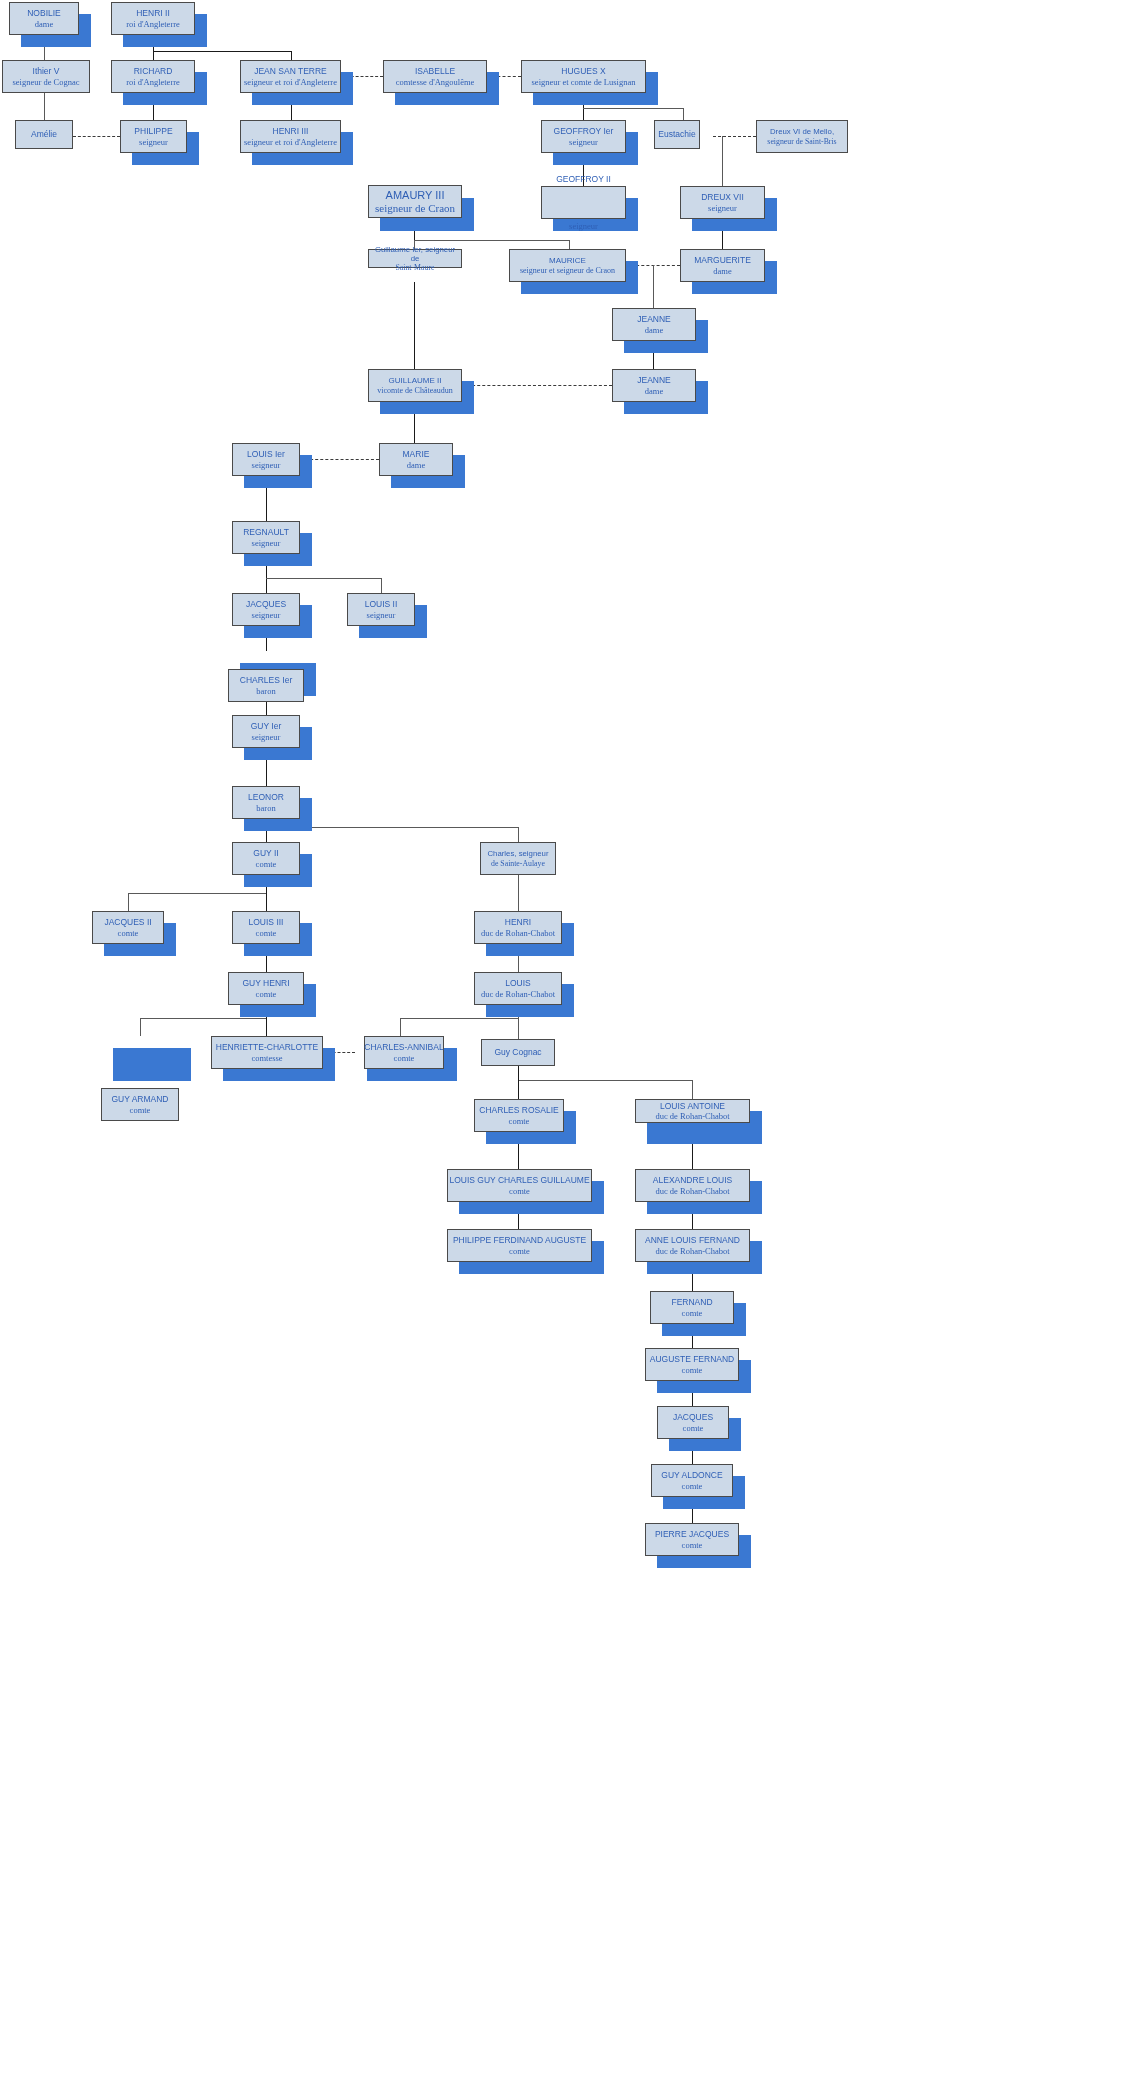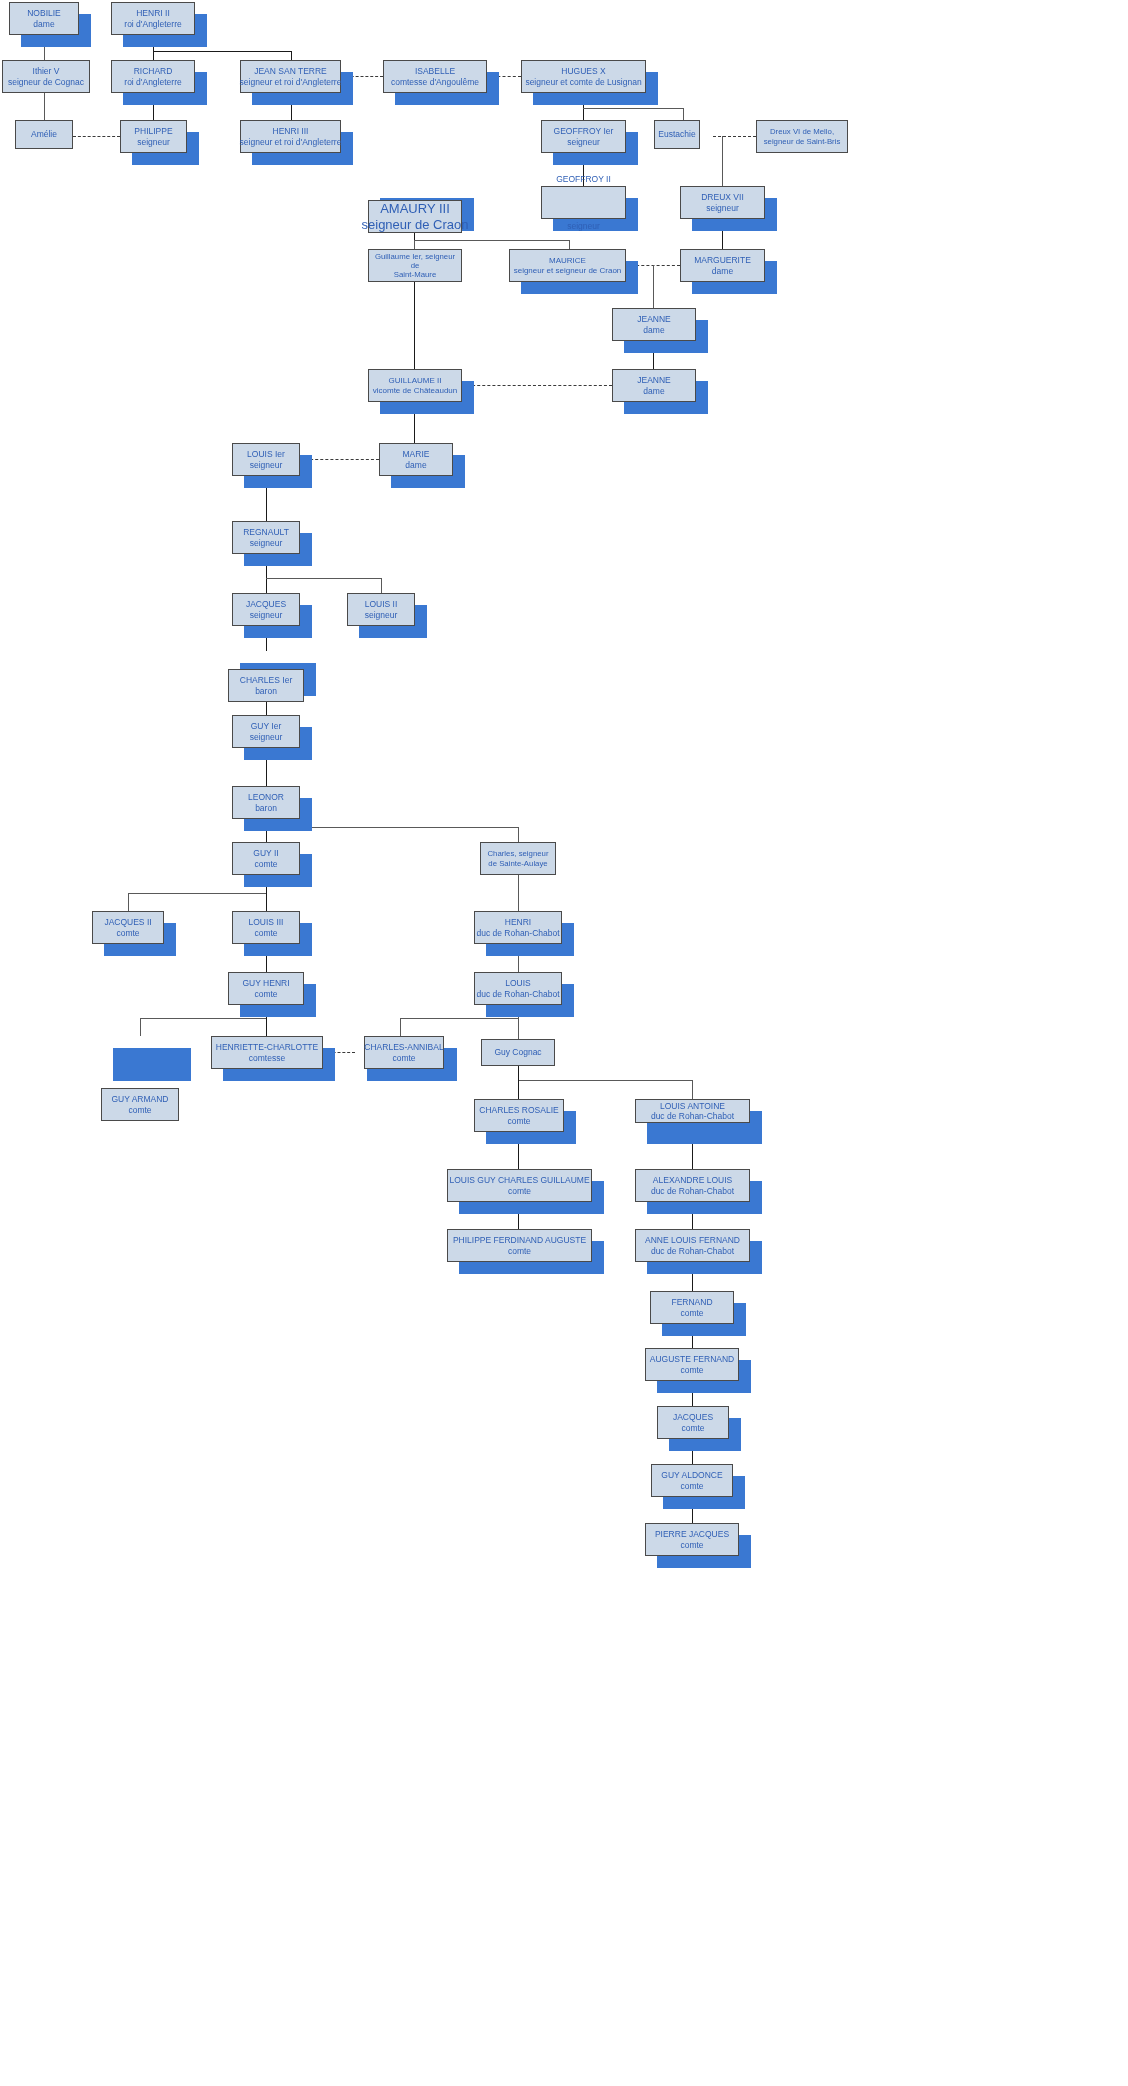--- a/index.html
+++ b/index.html
@@ -49,20 +49,21 @@
     z-index: 3;
     padding: 1px 2px;
   }
   .node .nm {
     display: block;
     white-space: nowrap;
   }
   .node .ttl {
     display: block;
     white-space: nowrap;
+    font-family: Liberation Serif, serif;
   }
   .node.wrap .nm, .node.wrap .ttl { white-space: normal; }
 
   
   .shadow {
     position: absolute;
     background: #3a78d2;
     z-index: 2;
   }
   .node.plain { border-color: #4a4a4a; }
@@ -195,35 +196,35 @@
         <span class="ttl">seigneur</span>
       </div>
       <div class="node plain" style="left: 654px; top: 120px; width: 46px; height: 29px; font-size: 8.5px;">
         <span class="nm">Eustachie</span>
       </div>
       <div class="node wrap plain" style="left: 756px; top: 120px; width: 92px; height: 33px; font-size: 7.8px;">
         <span class="nm">Dreux VI de Mello,</span>
         <span class="ttl">seigneur de Saint-Bris</span>
       </div>
       <div class="shadow" style="left: 380px; top: 198px; width: 94px; height: 33px;"></div>
-      <div class="node" style="left: 368px; top: 200px; width: 94px; height: 33px; font-size: 13px;">
+      <div class="node" style="left: 368px; top: 185px; width: 94px; height: 33px; font-size: 11px;">
         <span class="nm">AMAURY III</span>
         <span class="ttl">seigneur de Craon</span>
       </div>
       <div class="shadow" style="left: 553px; top: 198px; width: 85px; height: 33px;"></div>
       <div class="node" style="left: 541px; top: 186px; width: 85px; height: 33px; font-size: 8.5px; gap: 36px;">
         <span class="nm">GEOFFROY II</span>
         <span class="ttl">seigneur</span>
       </div>
       <div class="shadow" style="left: 692px; top: 198px; width: 85px; height: 33px;"></div>
       <div class="node" style="left: 680px; top: 186px; width: 85px; height: 33px; font-size: 8.5px;">
         <span class="nm">DREUX VII</span>
         <span class="ttl">seigneur</span>
       </div>
-      <div class="node wrap plain" style="left: 368px; top: 249px; width: 94px; height: 33px; font-size: 7.8px;">
+      <div class="node wrap plain" style="left: 368px; top: 249px; width: 94px; height: 19px; font-size: 7.8px;">
         <span class="nm">Guillaume Ier, seigneur de</span>
         <span class="ttl">Saint-Maure</span>
       </div>
       <div class="shadow" style="left: 521px; top: 261px; width: 117px; height: 33px;"></div>
       <div class="node" style="left: 509px; top: 249px; width: 117px; height: 33px; font-size: 8px;">
         <span class="nm">MAURICE</span>
         <span class="ttl">seigneur et seigneur de Craon</span>
       </div>
       <div class="shadow" style="left: 692px; top: 261px; width: 85px; height: 33px;"></div>
       <div class="node" style="left: 680px; top: 249px; width: 85px; height: 33px; font-size: 8.5px;">

